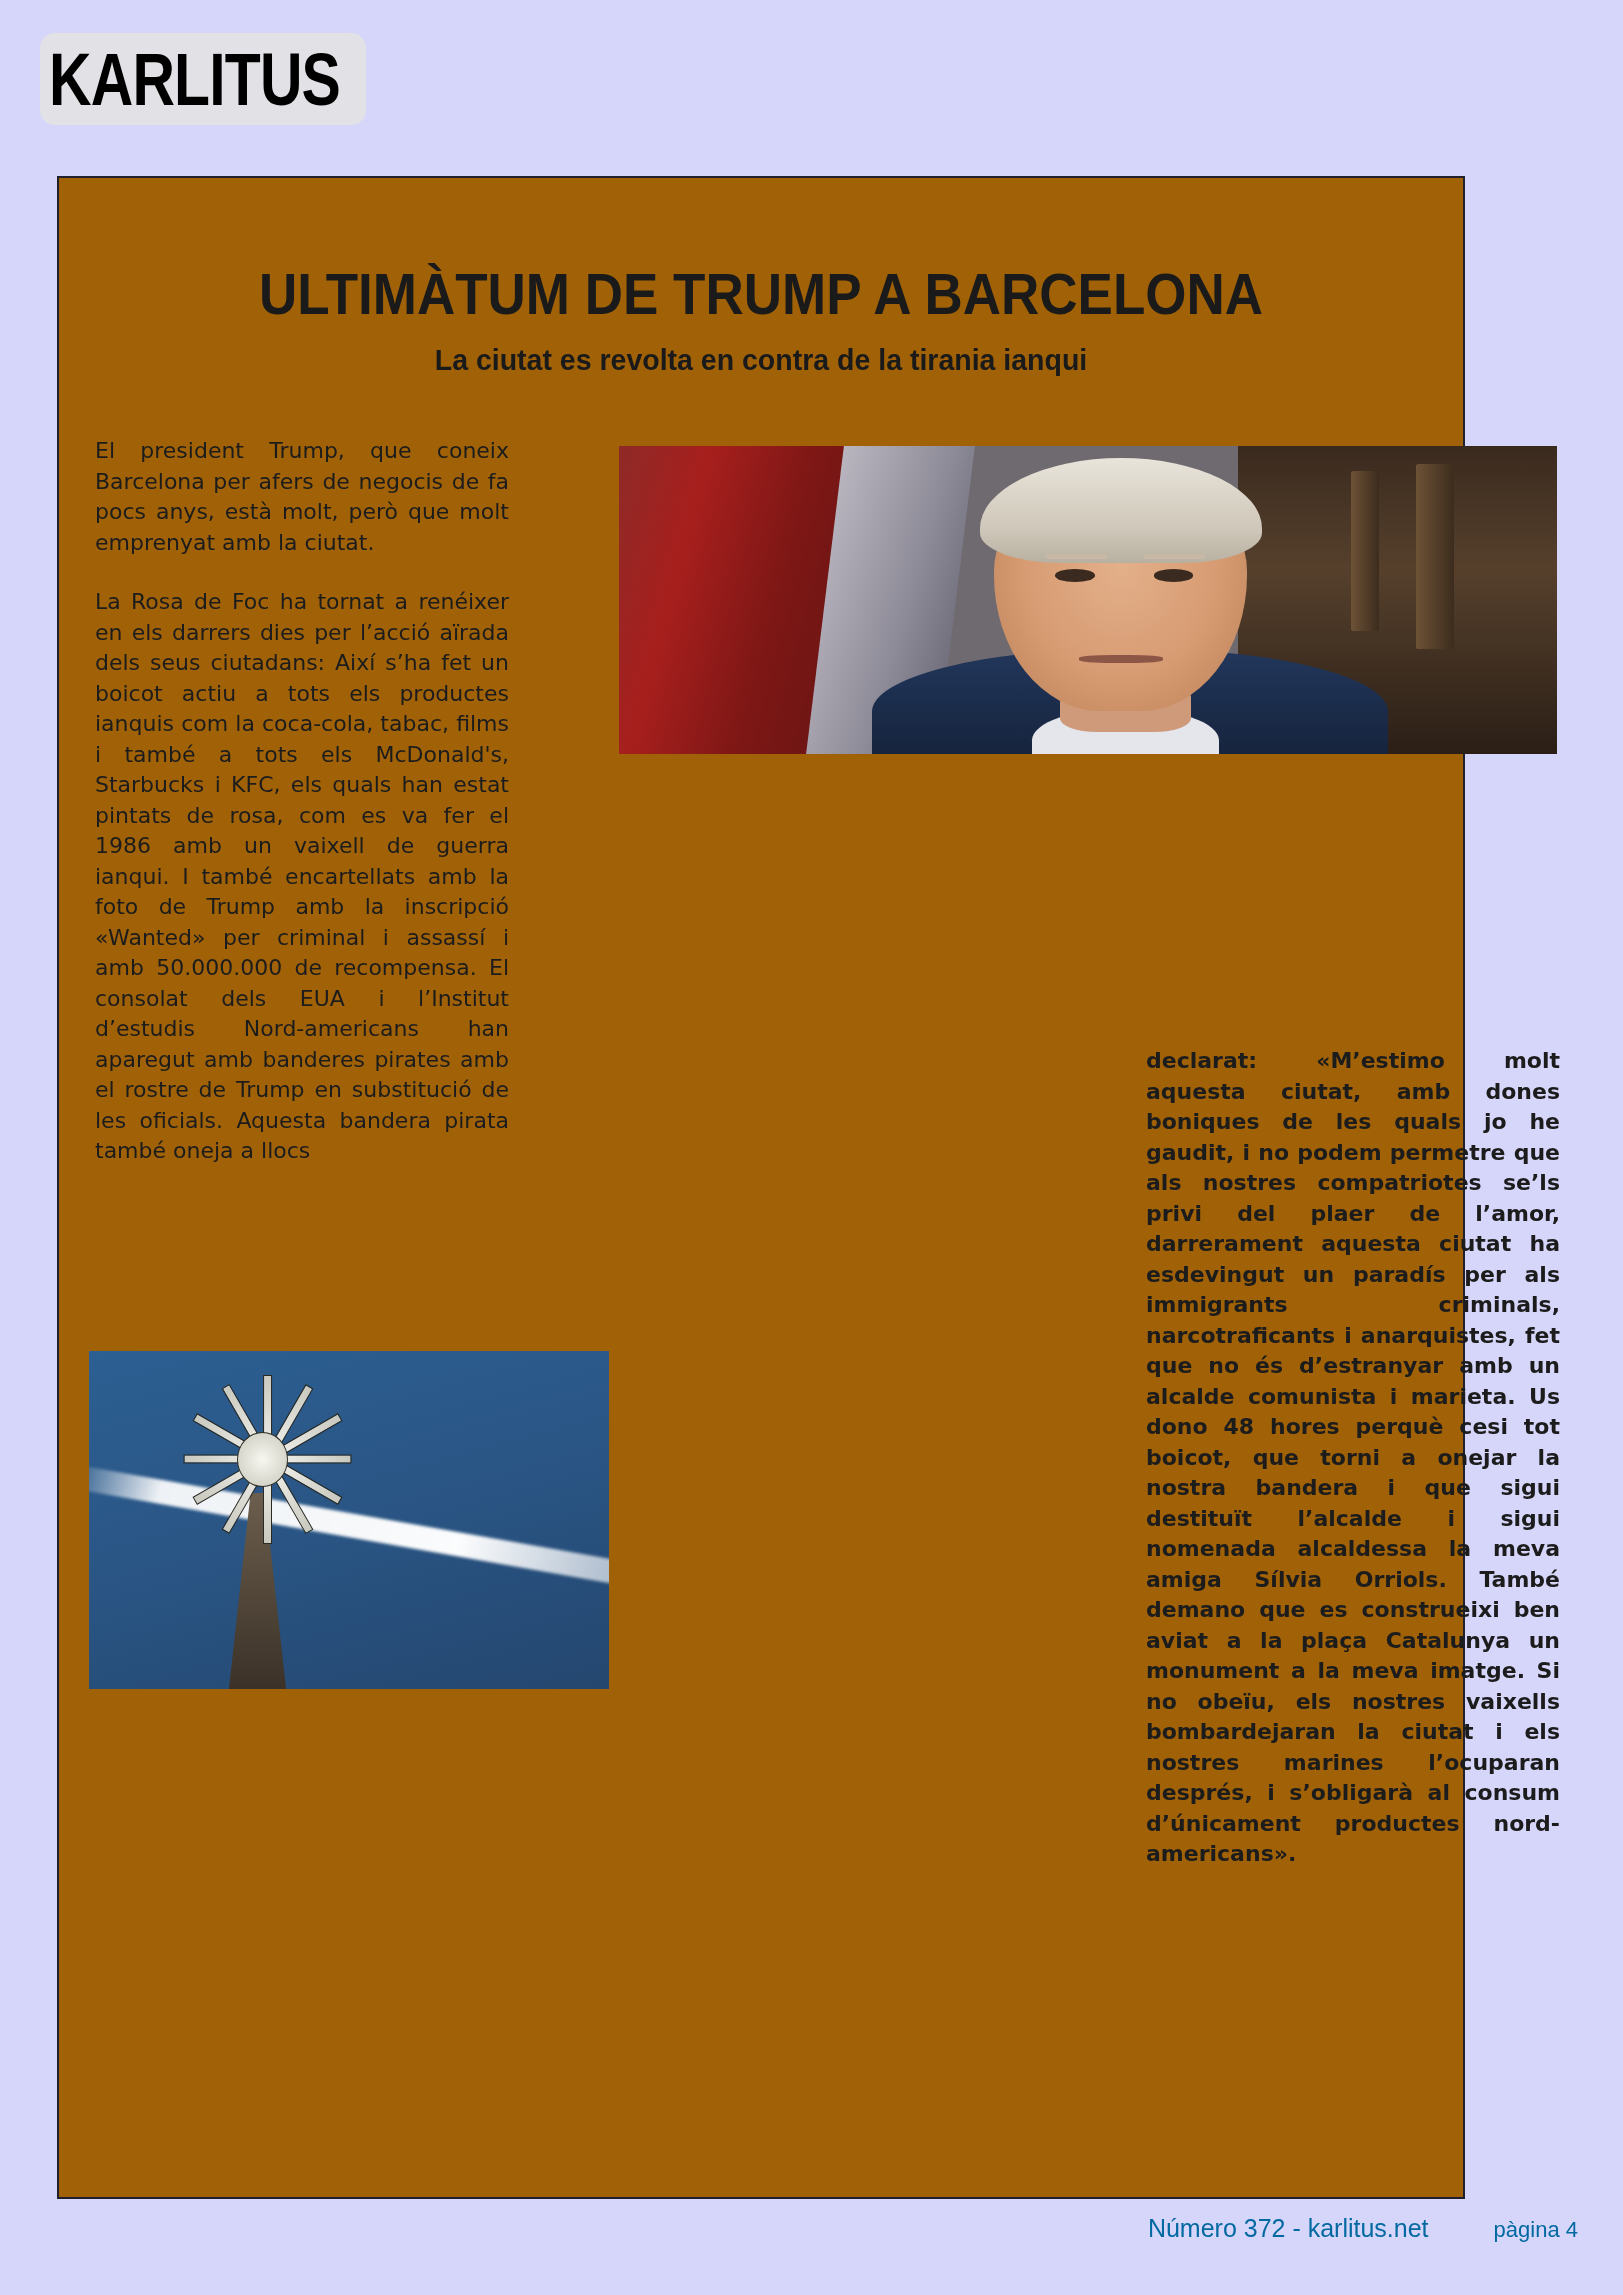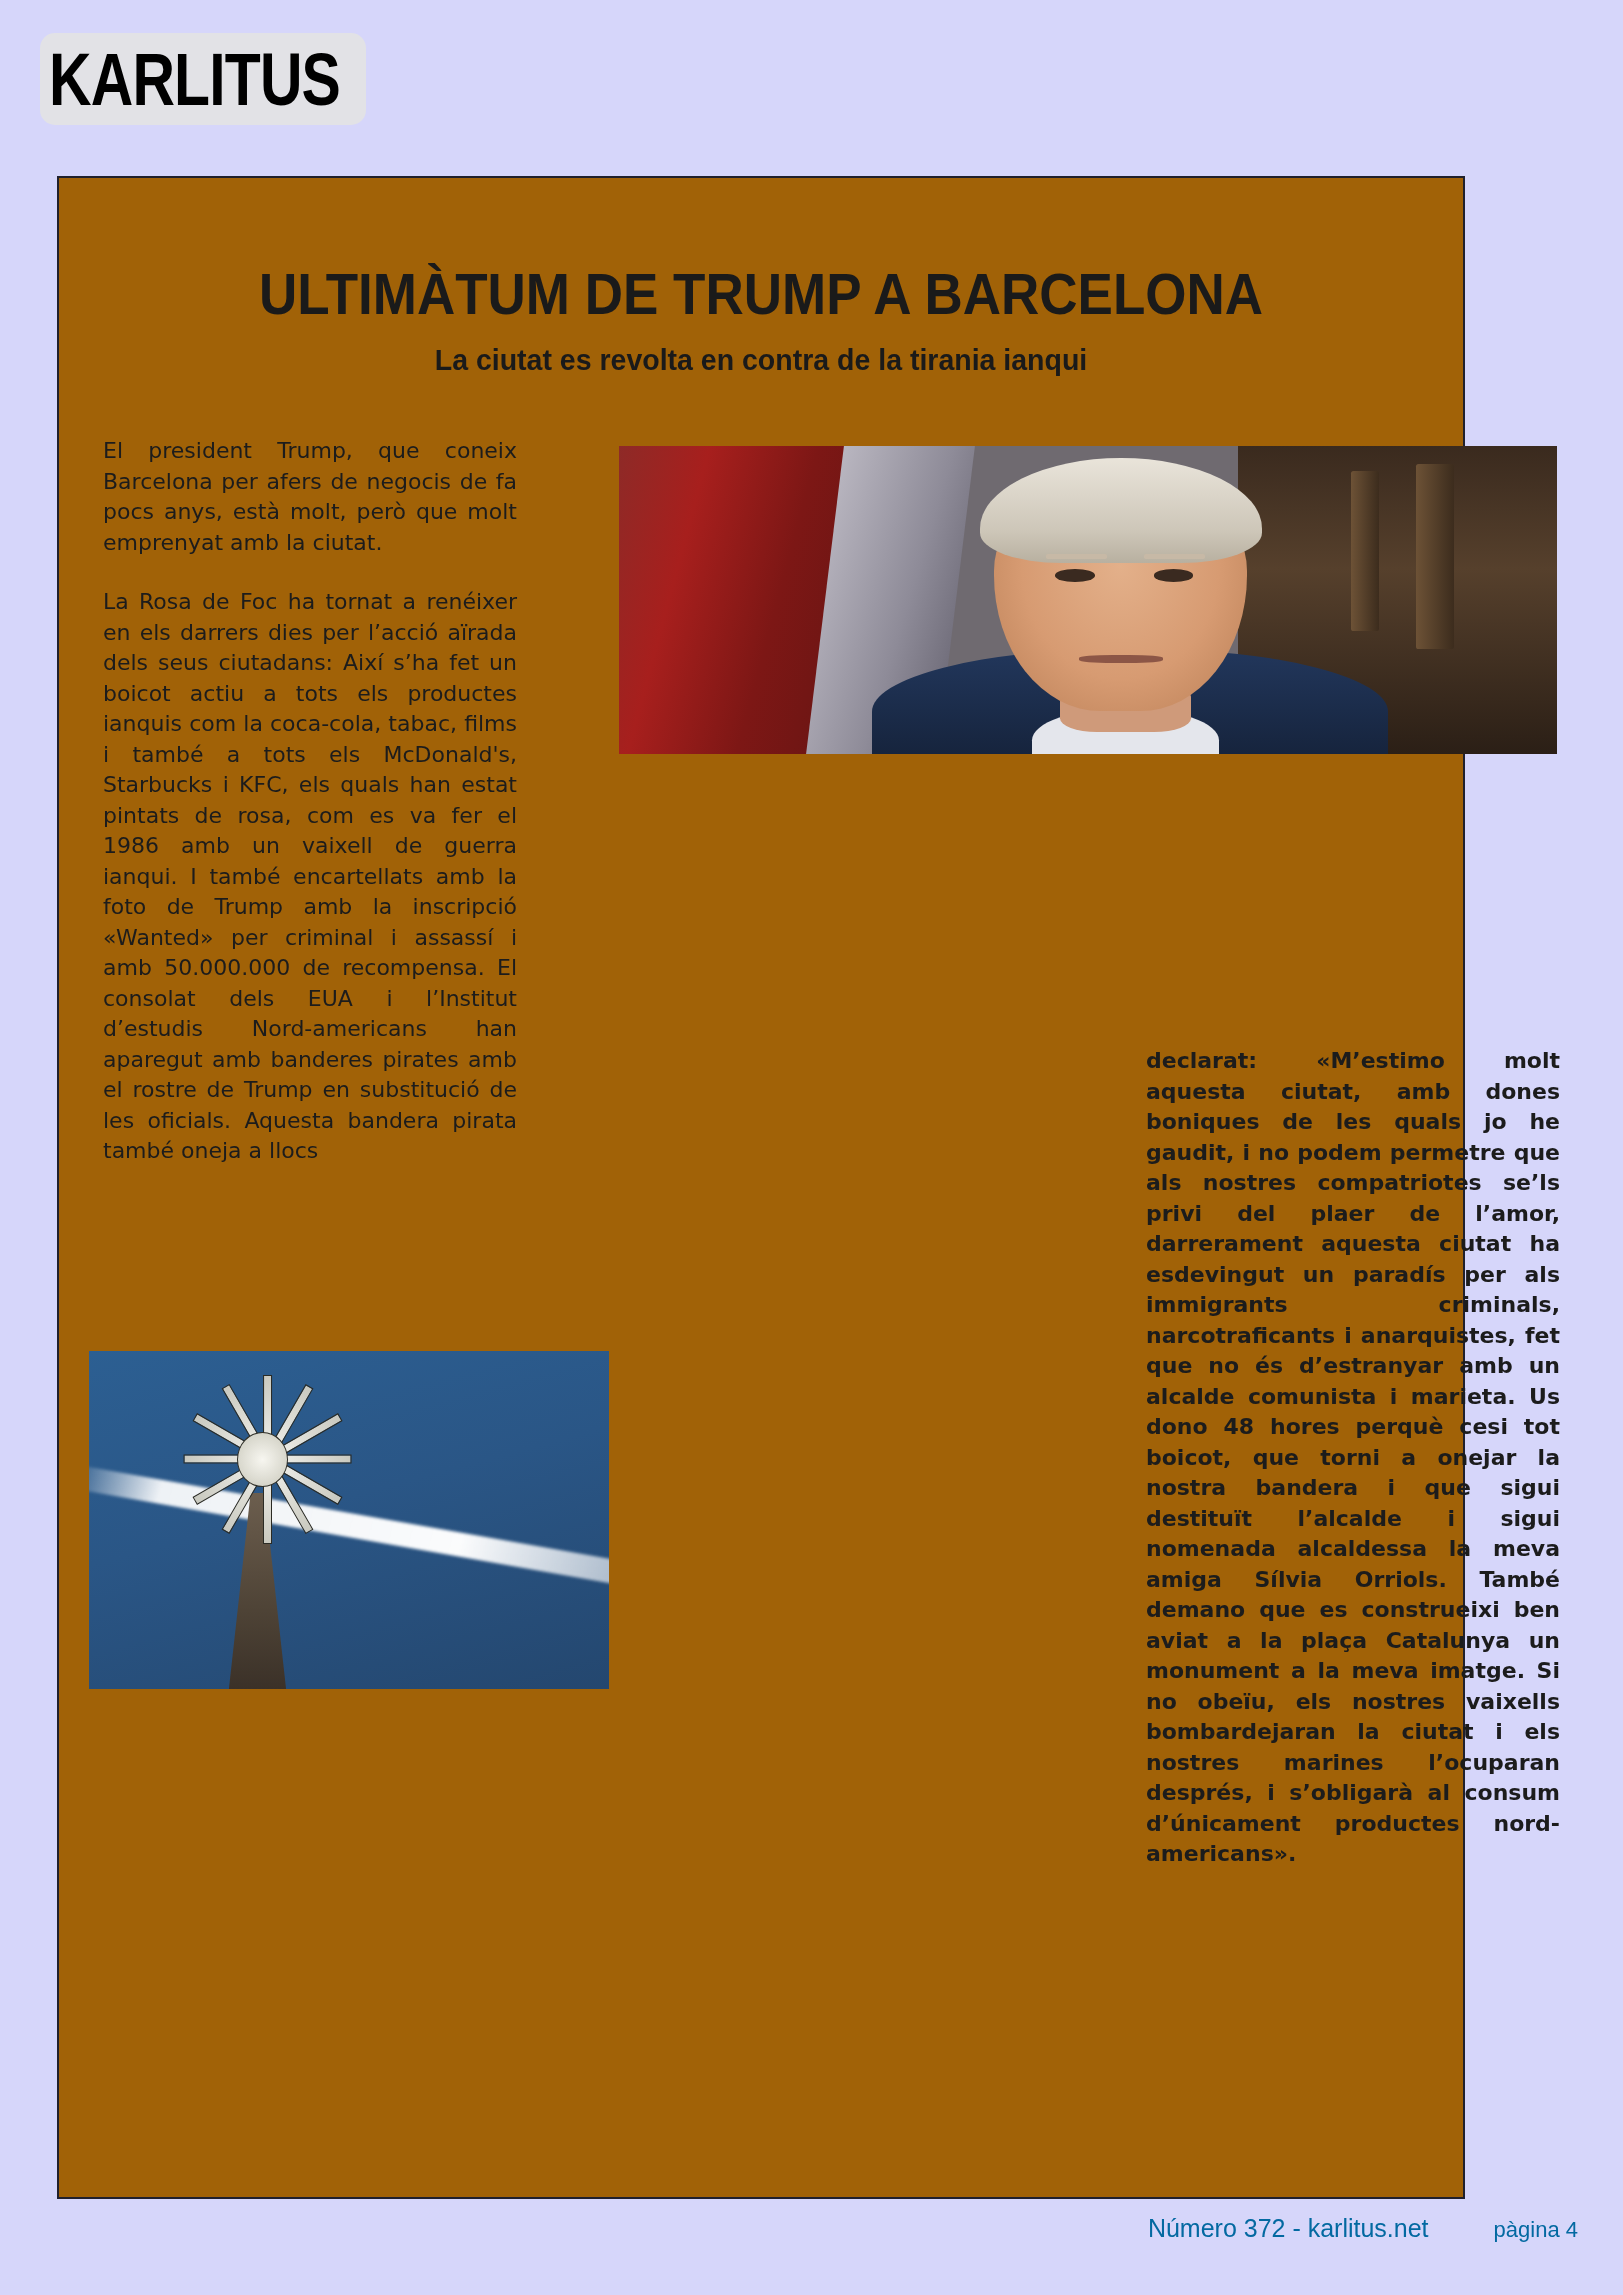--- a/index.html
+++ b/index.html
@@ -89,21 +89,21 @@
     font-family: "DejaVu Sans", "Liberation Sans", sans-serif;
     font-size: 22px;
     line-height: 30.5px;
     color: #1c1c1c;
     text-align: justify;
     text-justify: inter-word;
   }
   .col-text p { margin: 0 0 29px 0; }
   .col-text p:last-child { margin-bottom: 0; }
 
-  #left-col-top   { left: 44px;  top: 258px;  width: 414px; }
+  #left-col-top   { left: 36px;  top: 258px;  width: 414px; }
   #left-col-bottom{ left: 29.5px;  top: 1728px; width: 414px; }
   #right-col-top  { left: 1087px; top: 868px; width: 414px; font-weight: bold; }
   #right-col-bottom{ left: 1087px; top: 1818px; width: 414px; }
 
   
   .photo {
     position: absolute;
     overflow: hidden;
   }
 

